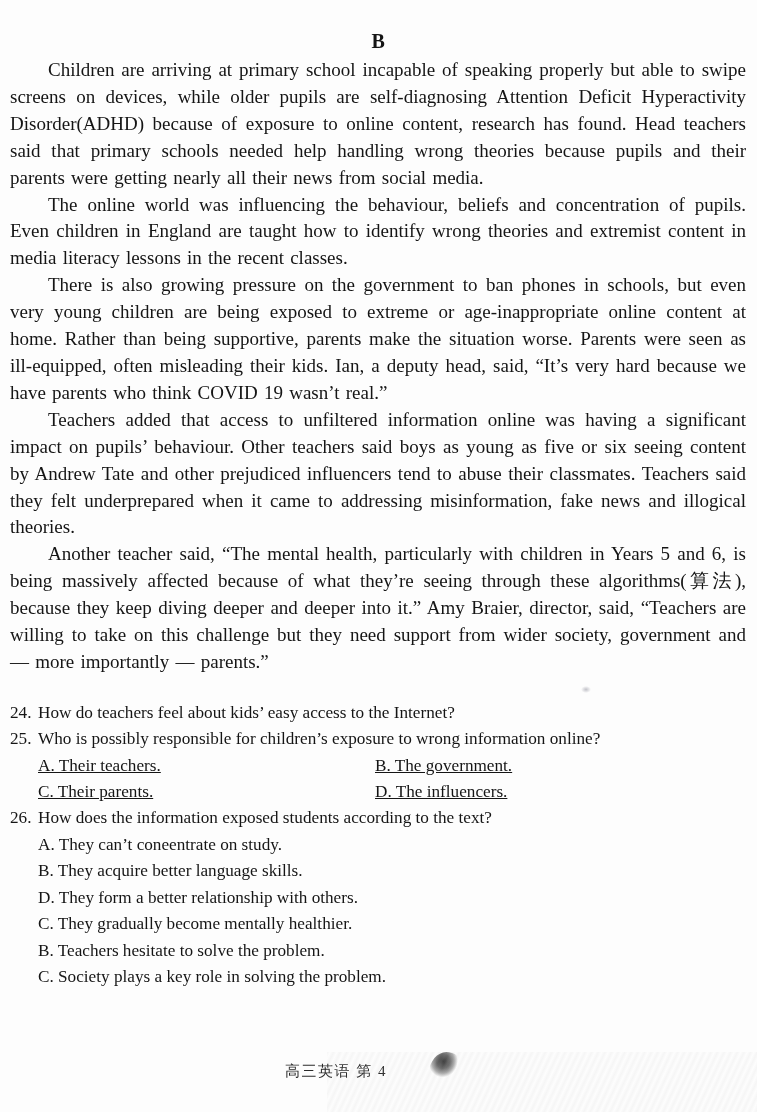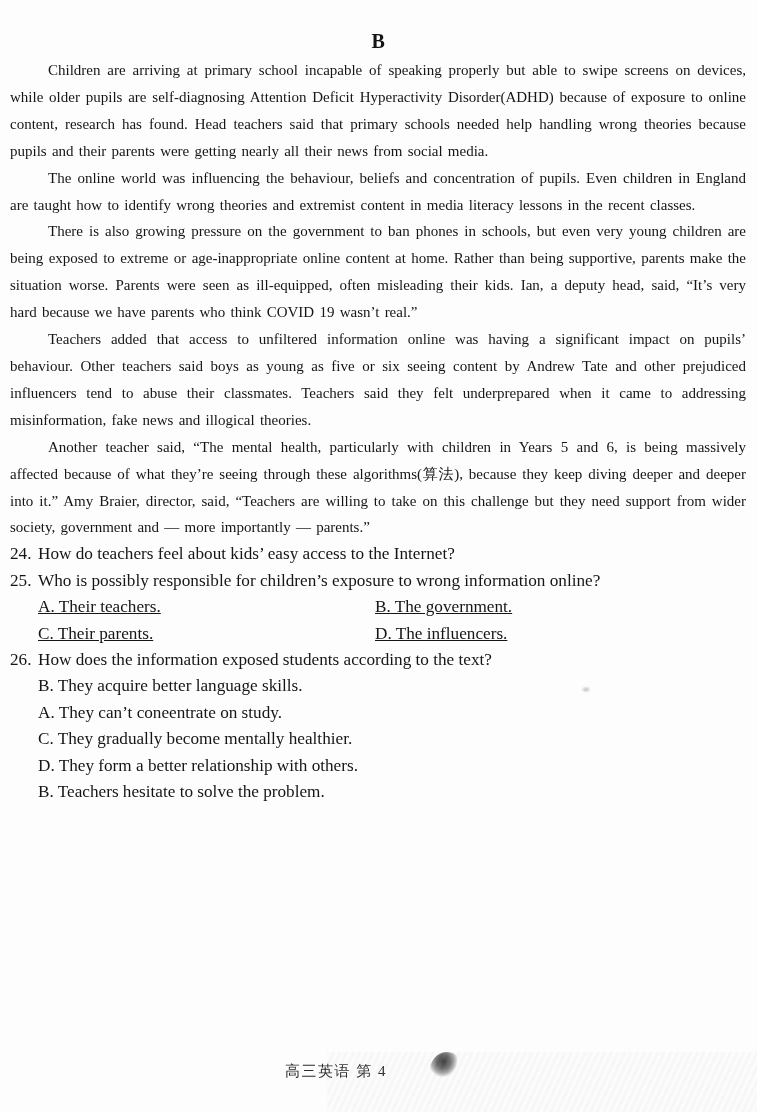--- a/index.html
+++ b/index.html
@@ -24,30 +24,31 @@
     font-size: 20px;
     font-weight: bold;
     line-height: 26px;
     letter-spacing: 0.5px;
   }
   .passage {
     padding: 3px 11px 0 10px;
   }
   .para {
     margin: 0;
-    font-size: 15px;
+    font-size: 19px;
     line-height: 26.9px;
     text-align: justify;
     text-indent: 38px;
     word-spacing: 1.5px;
   }
   .questions {
     padding: 0 11px 0 10px;
     font-size: 17.2px;
     line-height: 26.4px;
+    margin-top: 24px;
   }
   .q-text { white-space: nowrap; }
   .q-num { display: inline-block; min-width: 28px; }
   .q-opts { padding-left: 28px; }
   .q-opts .opt { white-space: nowrap; }
   .row4 .opt { display: inline-block; }
   .row4 .opt:nth-child(1) { width: 169px; }
   .row4 .opt:nth-child(2) { width: 168px; }
   .row4 .opt:nth-child(3) { width: 168px; }
   .col2 .opt { display: inline-block; text-decoration: underline; }
@@ -122,30 +123,31 @@
       <div class="q-opts col2">
         <span class="opt">A. Their teachers.</span><span class="opt">B. The government.</span><span class="opt">C. Their parents.</span><span class="opt">D. The influencers.</span>
       </div>
     </div>
 
     <div class="question">
       <div class="q-text">
         <span class="q-num">26.</span><span>How does the information exposed students according to the text?</span>
       </div>
       <div class="q-opts stacked">
+        <span class="opt">A. They can’t coneentrate on study.</span>
         <span class="opt">B. They acquire better language skills.</span>
-        <span class="opt">A. They can’t coneentrate on study.</span>
+        <span class="opt">D. They form a better relationship with others.</span>
         <span class="opt">C. They gradually become mentally healthier.</span>
-        <span class="opt">D. They form a better relationship with others.</span>
       </div>
     </div>
 
     <div class="question">
       <div class="q-opts stacked">
         <span class="opt">B. Teachers hesitate to solve the problem.</span>
+        <span class="opt">C. Society plays a key role in solving the problem.</span>
       </div>
     </div>
 
   </div>
 
   <div class="footer">
     <span>高三英语 第 4</span>
     <span class="smudge"></span>
   </div>
 

